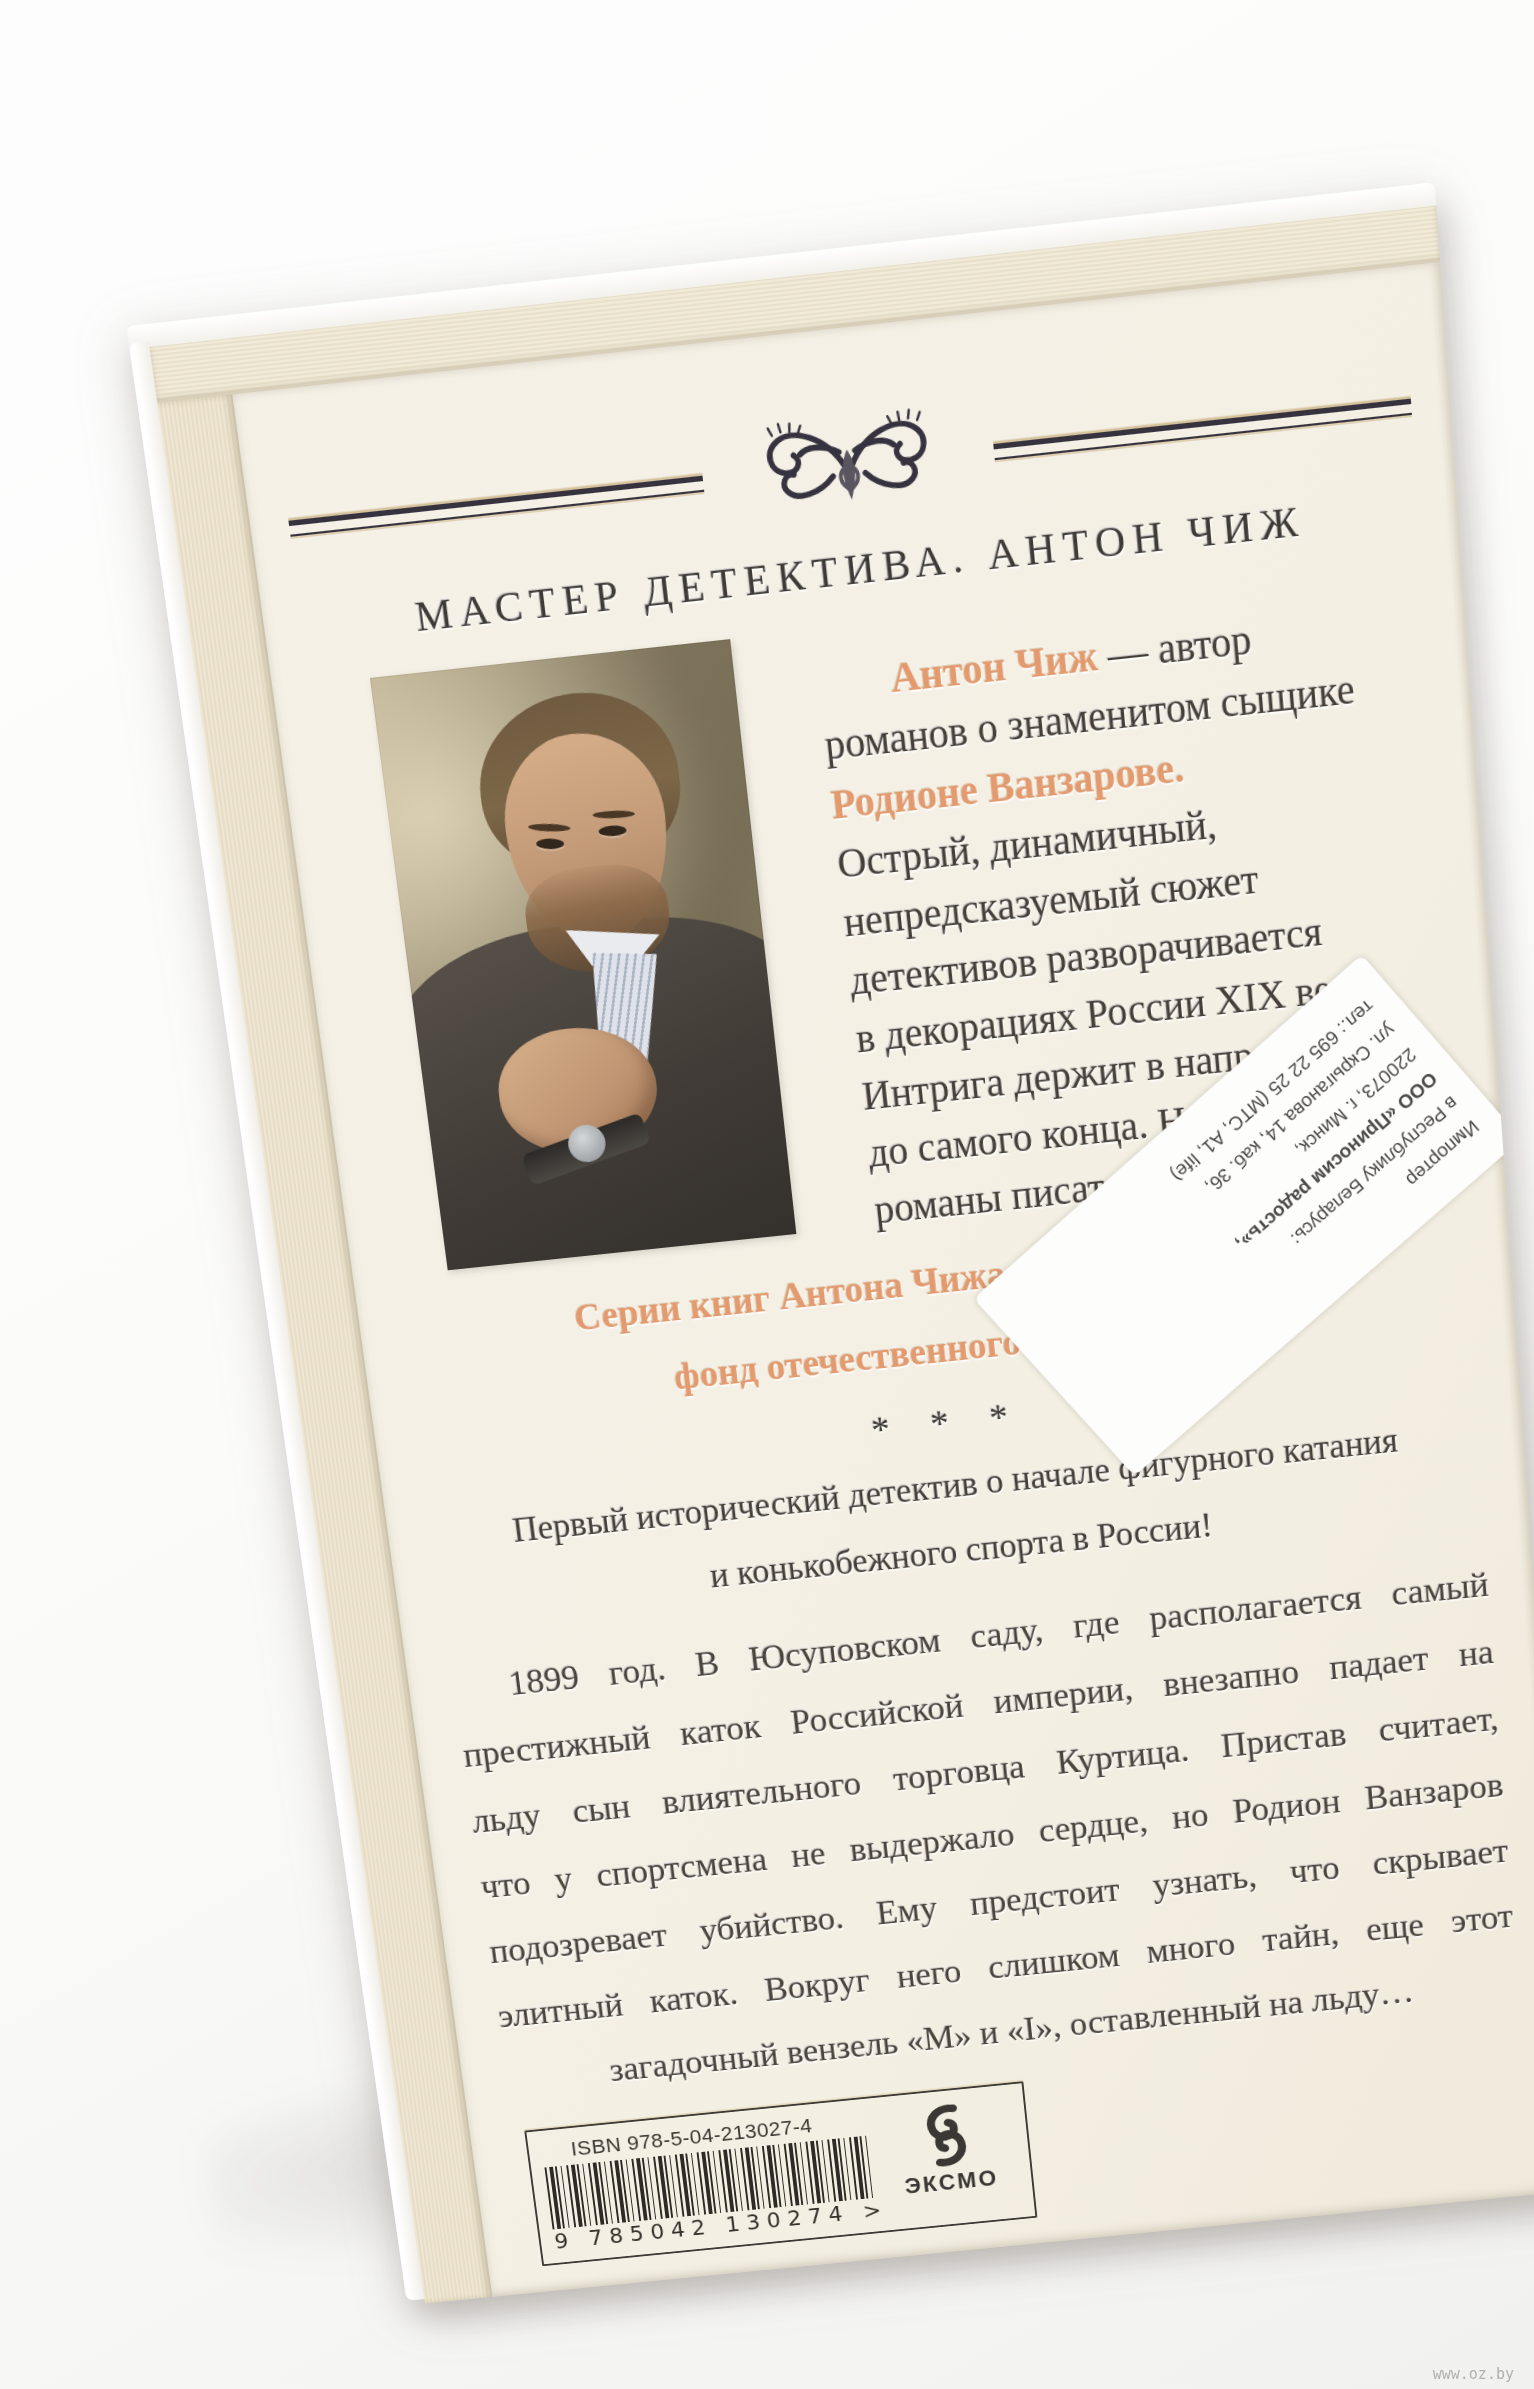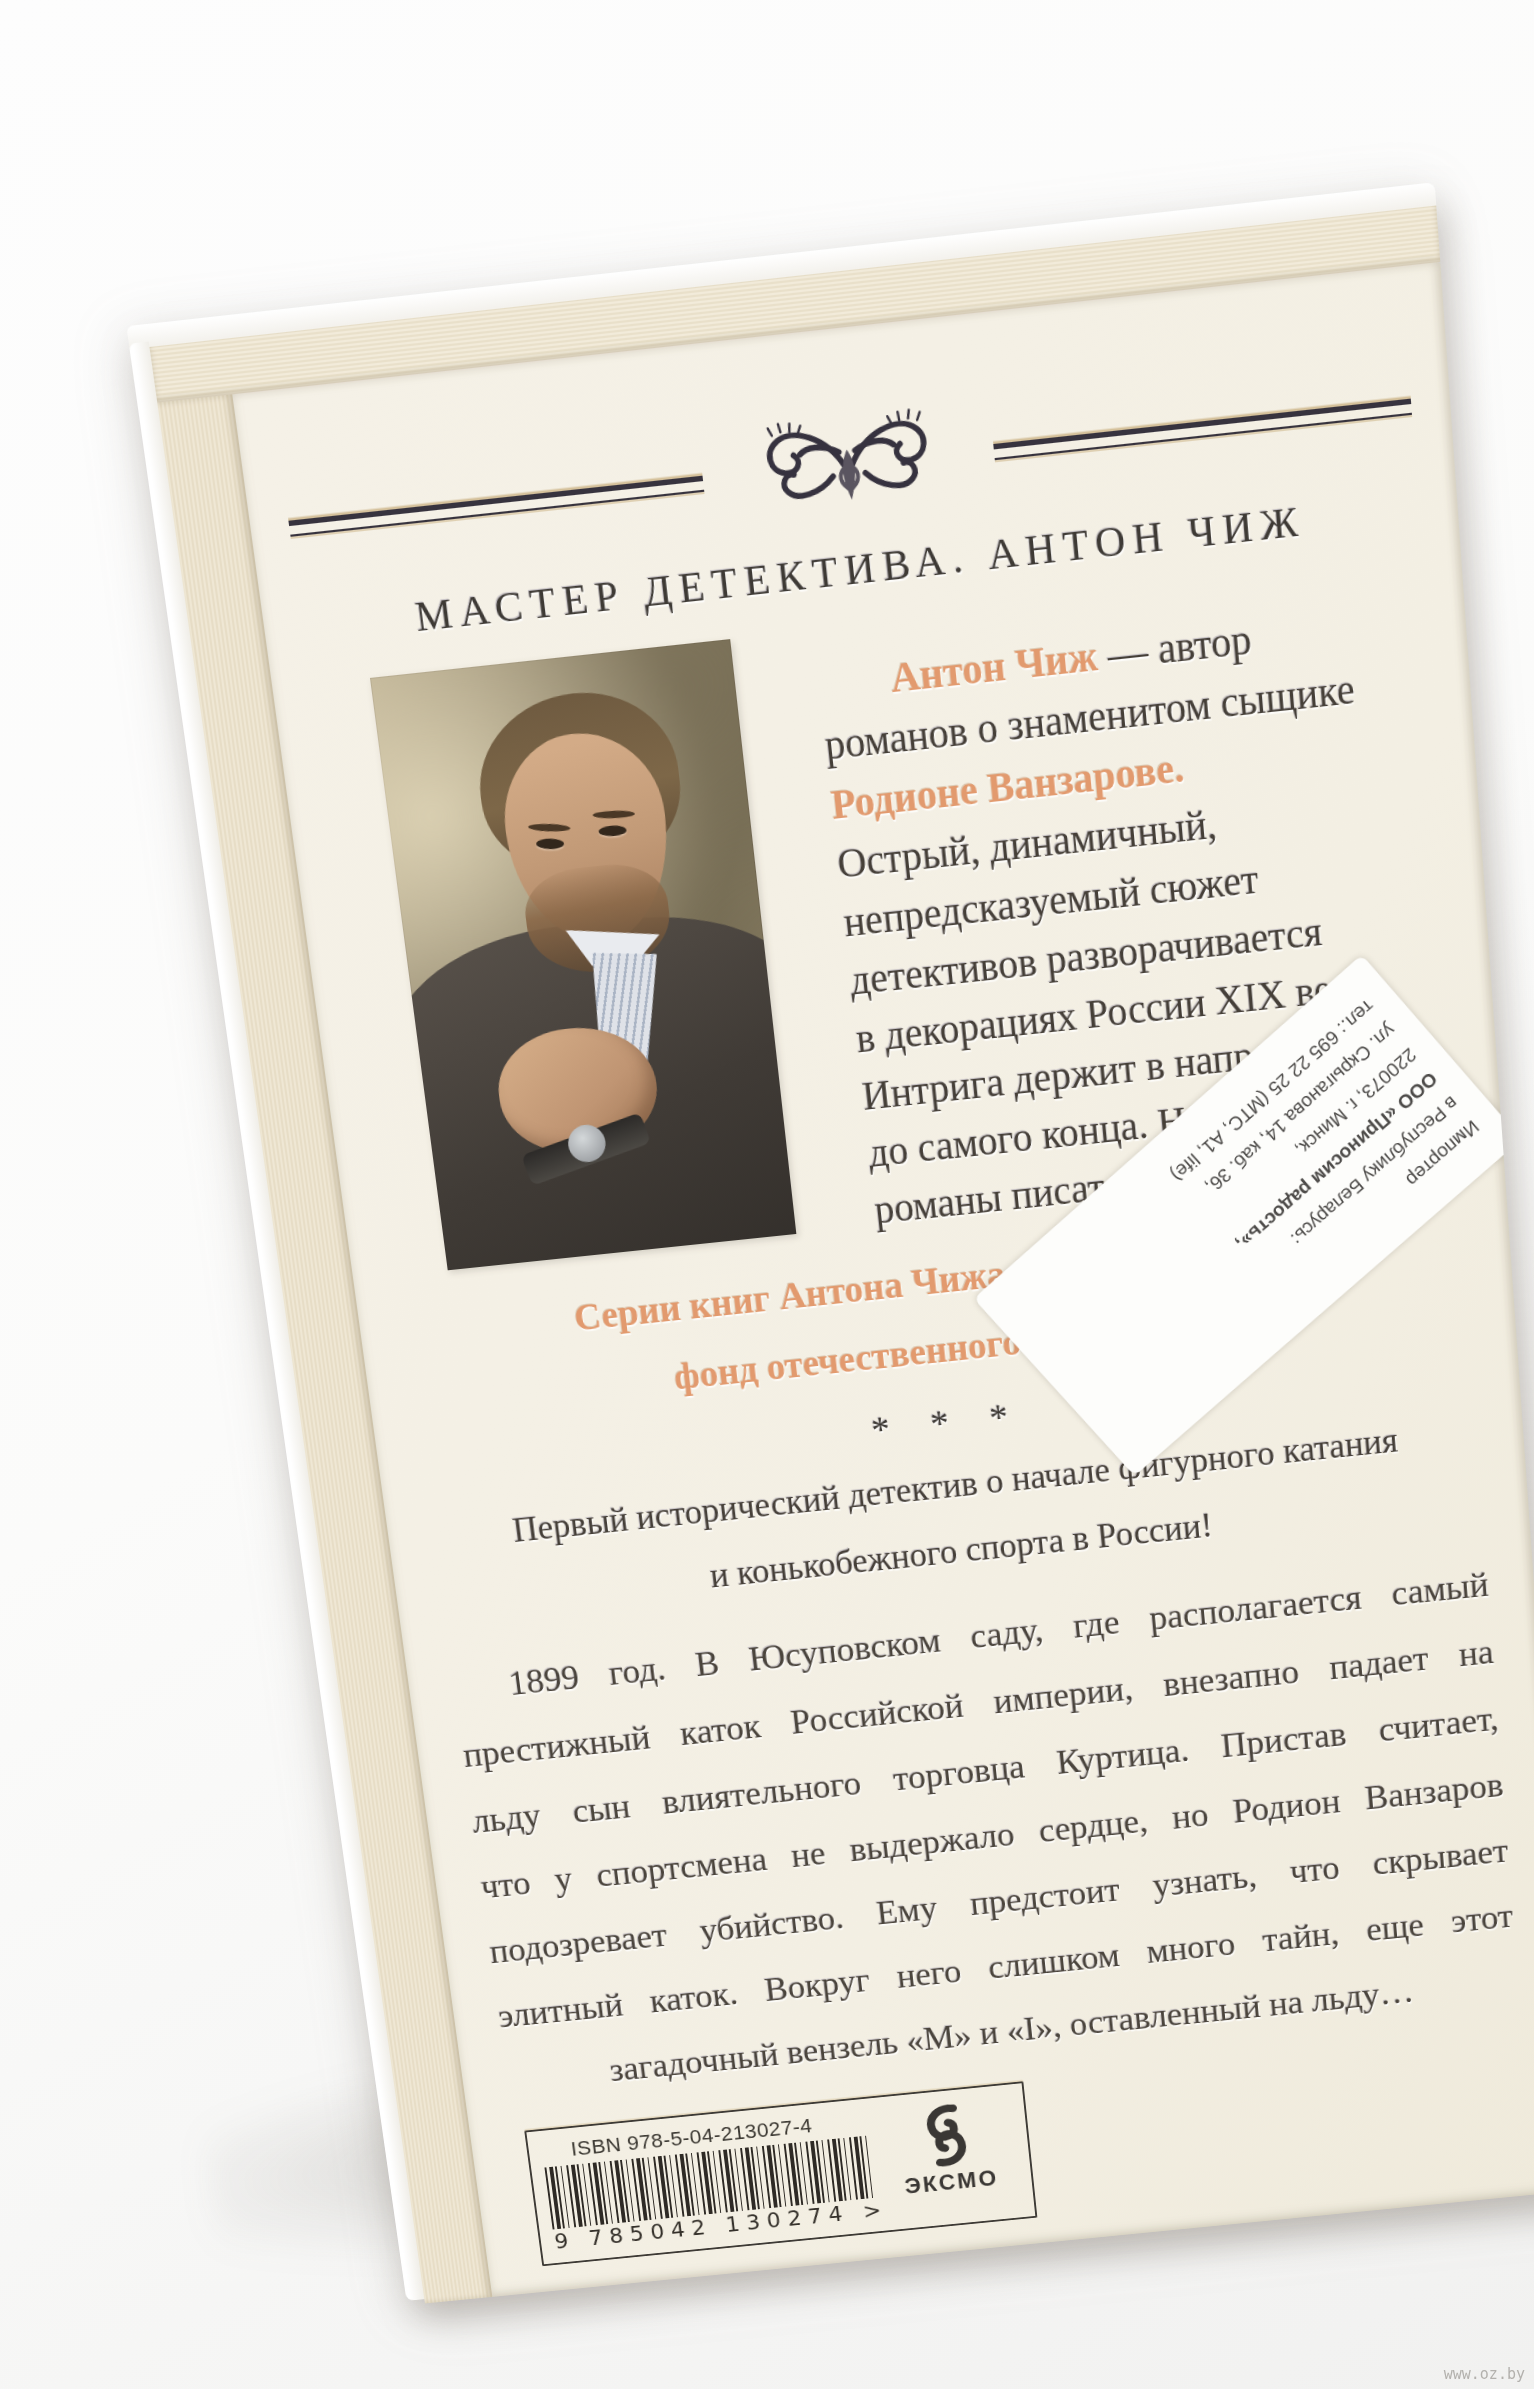--- a/index.html
+++ b/index.html
@@ -125,21 +125,21 @@
     position:absolute;left:637px;top:766px;width:510px;height:244px;
     transform:rotate(144deg);border-radius:8px;
     background:#fdfdfb;box-shadow:0 0 6.4px rgba(70,60,45,.22);
     display:flex;flex-direction:column;justify-content:center;
     padding:12.7px 24px;box-sizing:border-box;
     font-family:"Liberation Sans",sans-serif;font-size:19px;line-height:32px;color:#4c4a48;
   }
   .sticker .bold{font-weight:bold;}
   
   .watermark{
-    position:absolute;right:9px;bottom:6.4px;
+    position:absolute;right:20px;bottom:6.4px;
     font-family:"DejaVu Sans Mono",monospace;font-size:15px;color:#b3b1ad;
   }
 </style>
 </head>
 <body>
 
 <div class="stage">
   <div class="book-shadow"></div>
 
   <div class="book">

